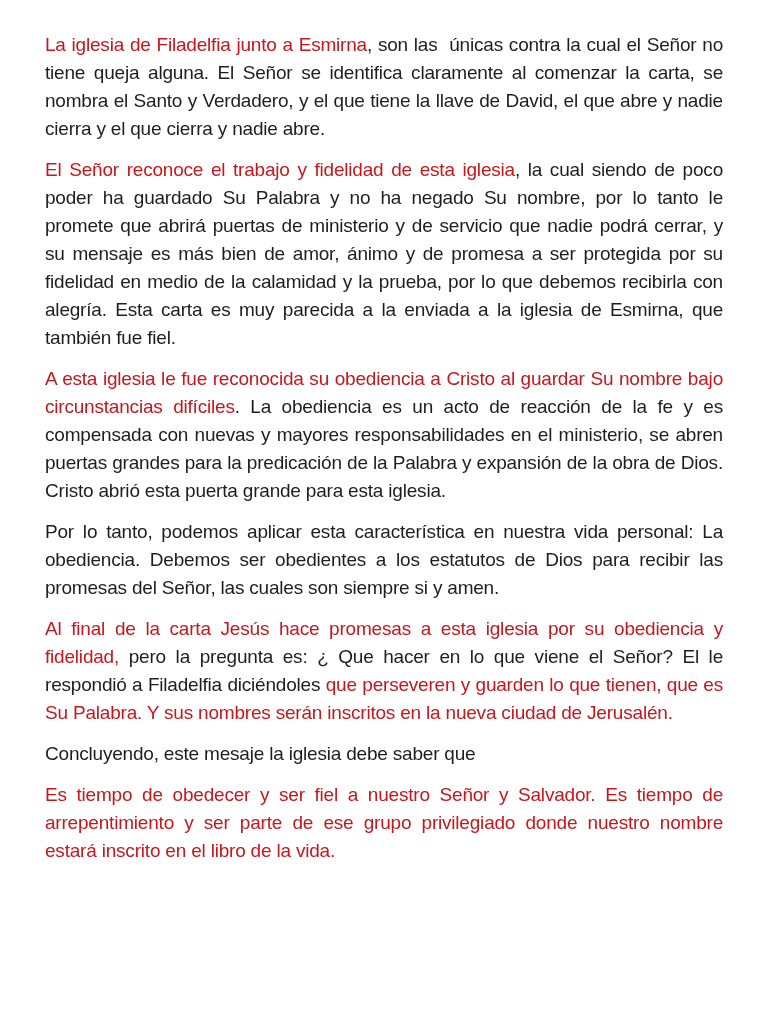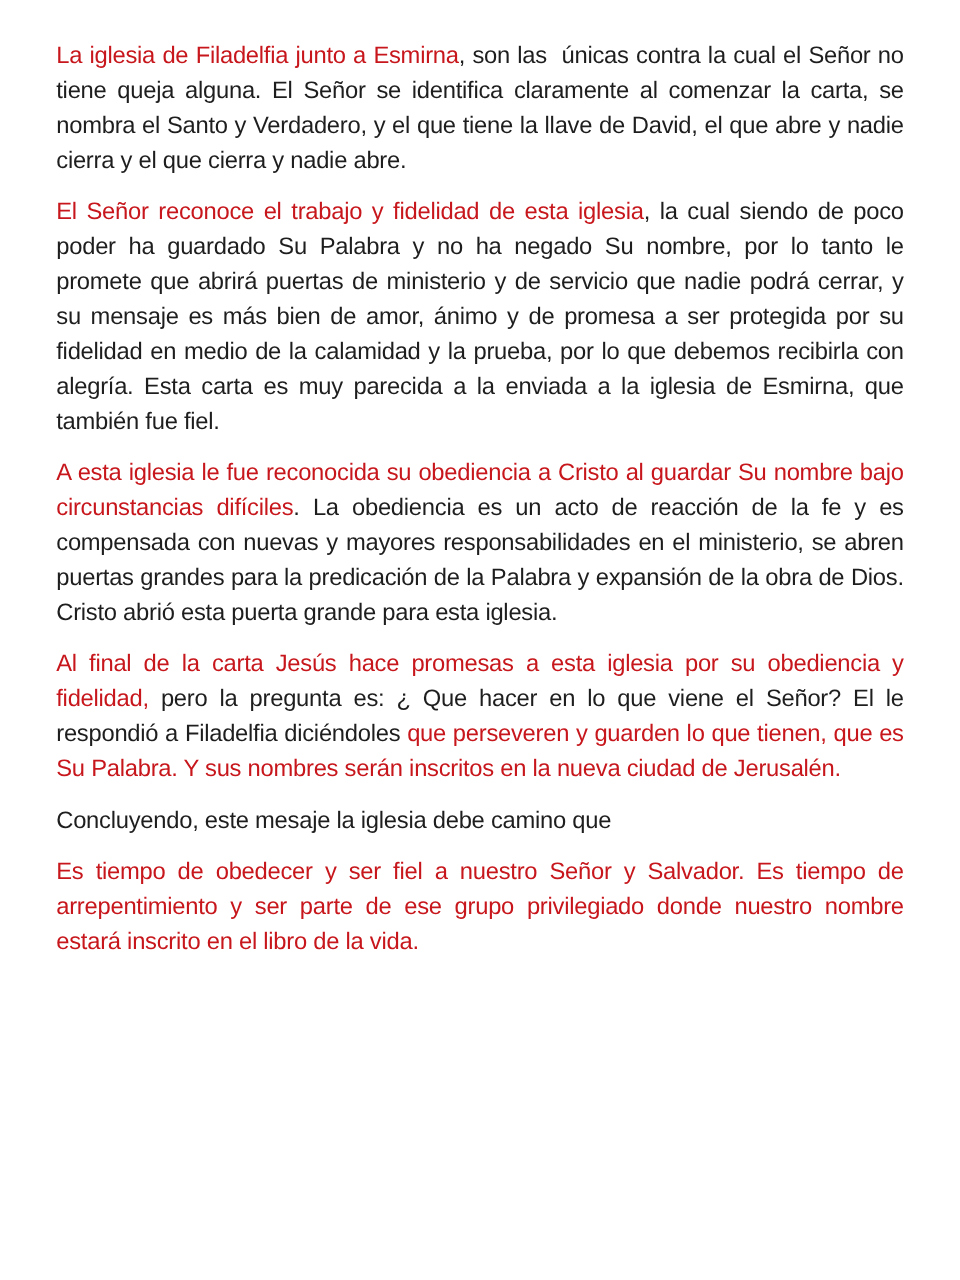--- a/index.html
+++ b/index.html
@@ -34,17 +34,18 @@
   .run-red   { color: var(--red, #c7171c); }
 </style>
 </head>
 <body>
 
 <div class="page">
   <div class="content">
       <p class="para"><span class="run run-red">La iglesia de Filadelfia junto a Esmirna</span><span class="run run-black">, son las &nbsp;únicas contra la cual el Señor no tiene queja alguna. El Señor se identifica claramente al comenzar la carta, se nombra el Santo y Verdadero, y el que tiene la llave de David, el que abre y nadie cierra y el que cierra y nadie abre.</span></p>
       <p class="para"><span class="run run-red">El Señor reconoce el trabajo y fidelidad de esta iglesia</span><span class="run run-black">, la cual siendo de poco poder ha guardado Su Palabra y no ha negado Su nombre, por lo tanto le promete que abrirá puertas de ministerio y de servicio que nadie podrá cerrar, y su mensaje es más bien de amor, ánimo y de promesa a ser protegida por su fidelidad en medio de la calamidad y la prueba, por lo que debemos recibirla con alegría. Esta carta es muy parecida a la enviada a la iglesia de Esmirna, que también fue fiel.</span></p>
       <p class="para"><span class="run run-red">A esta iglesia le fue reconocida su obediencia a Cristo al guardar Su nombre bajo circunstancias difíciles</span><span class="run run-black">. La obediencia es un acto de reacción de la fe y es compensada con nuevas y mayores responsabilidades en el ministerio, se abren puertas grandes para la predicación de la Palabra y expansión de la obra de Dios. Cristo abrió esta puerta grande para esta iglesia.</span></p>
+      <p class="para"><span class="run run-black">Por lo tanto, podemos aplicar esta característica en nuestra vida personal: La obediencia. Debemos ser obedientes a los estatutos de Dios para recibir las promesas del Señor, las cuales son siempre si y amen.</span></p>
       <p class="para"><span class="run run-red">Al final de la carta Jesús hace promesas a esta iglesia por su obediencia y fidelidad,</span><span class="run run-black"> pero la pregunta es: ¿ Que hacer en lo que viene el Señor? El le respondió a Filadelfia diciéndoles </span><span class="run run-red">que perseveren y guarden lo que tienen, que es Su Palabra. Y sus nombres serán inscritos en la nueva ciudad de Jerusalén.</span></p>
-      <p class="para"><span class="run run-black">Concluyendo, este mesaje la iglesia debe camino que</span></p>
+      <p class="para"><span class="run run-black">Concluyendo, este mesaje la iglesia debe saber que</span></p>
       <p class="para"><span class="run run-red">Es tiempo de obedecer y ser fiel a nuestro Señor y Salvador. Es tiempo de arrepentimiento y ser parte de ese grupo privilegiado donde nuestro nombre estará inscrito en el libro de la vida.</span></p>
     </div>
 </div>
 
 </body></html>

